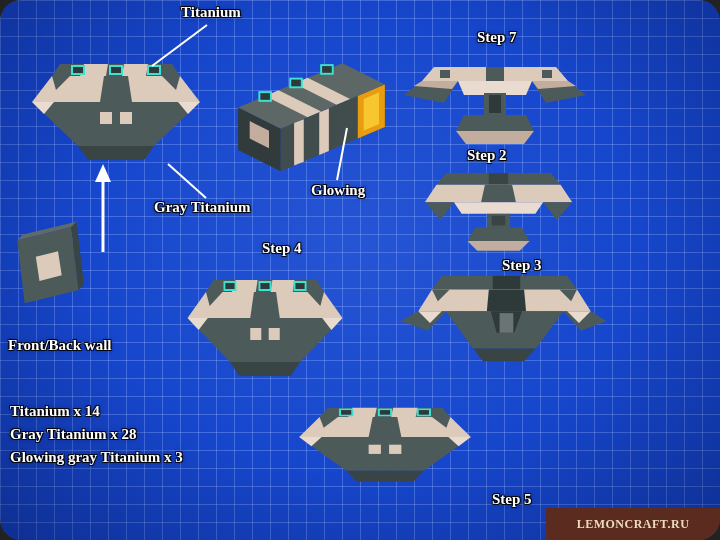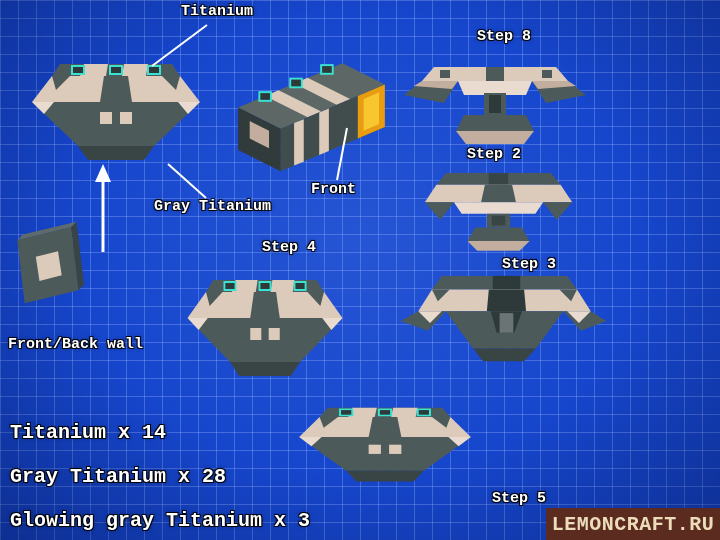--- a/index.html
+++ b/index.html
@@ -4,39 +4,39 @@
 <style>
   html,body{margin:0;padding:0;background:#222;}
   .canvas{
     position:relative;width:720px;height:540px;overflow:hidden;
     background-color:#1646cc;
     background-image:
       radial-gradient(ellipse at 50% 45%, rgba(120,165,255,0.16) 0%, rgba(0,0,60,0) 55%, rgba(0,8,50,0.38) 100%),
       linear-gradient(rgba(140,175,255,0.38) 1px, transparent 1px),
       linear-gradient(90deg, rgba(140,175,255,0.38) 1px, transparent 1px);
     background-size:100% 100%, 18px 18px, 18px 18px;
-    font-family:Liberation Mono, monospace;
+    font-family:Liberation Serif, serif;
+    border-radius:21px;
   }
   .lbl{
     position:absolute;color:#fff;font-weight:bold;font-size:15px;line-height:1.1;
     text-shadow:-1px -1px 0 rgba(0,0,0,.85), 1px -1px 0 rgba(0,0,0,.85),
                 -1px 1px 0 rgba(0,0,0,.85), 1px 1px 0 rgba(0,0,0,.85), 0 0 4px rgba(0,0,0,.6);
     white-space:nowrap;
   }
   .materials{position:absolute;left:10px;top:400px;list-style:none;margin:0;padding:0;}
   .materials li{
-    color:#fff;font-weight:bold;font-size:20px;line-height:23px;white-space:nowrap;
+    color:#fff;font-weight:bold;font-size:15px;line-height:23px;white-space:nowrap;
     text-shadow:-1px -1px 0 rgba(0,0,0,.85), 1px -1px 0 rgba(0,0,0,.85),
                 -1px 1px 0 rgba(0,0,0,.85), 1px 1px 0 rgba(0,0,0,.85), 0 0 4px rgba(0,0,0,.6);
-    margin-top:21px;
   }
   .illu{position:absolute;}
   .watermark{
     position:absolute;left:546px;top:508px;width:174px;height:32px;
-    background:#5c2b20;color:#eddcb9;font-weight:bold;font-size:20px;
+    background:#5c2b20;color:#eddcb9;font-weight:bold;font-size:12px;
     display:flex;align-items:center;justify-content:center;letter-spacing:.5px;text-align:center;
   }
   .overlay{position:absolute;left:0;top:0;pointer-events:none;}
 </style>
 </head>
 <body>
 
 <div class="canvas">
 
   <svg width="0" height="0" style="position:absolute" aria-hidden="true">
@@ -152,25 +152,25 @@
     <line x1="207" y1="25" x2="152" y2="66" stroke="#ffffff" stroke-width="2"></line>
     <line x1="337" y1="180" x2="347" y2="128" stroke="#ffffff" stroke-width="2"></line>
     <line x1="206" y1="198" x2="168" y2="164" stroke="#ffffff" stroke-width="2"></line>
     <g>
       <line x1="103" y1="252" x2="103" y2="180" stroke="#ffffff" stroke-width="3"></line>
       <polygon points="103,164 95,182 111,182" fill="#ffffff"></polygon>
     </g>
   </svg>
 
   <div class="lbl" style="left:181px;top:4px">Titanium</div>
-  <div class="lbl" style="left:311px;top:182px">Front</div>
+  <div class="lbl" style="left:311px;top:182px">Glowing</div>
   <div class="lbl" style="left:8px;top:337px">Front/Back wall</div>
   <div class="lbl" style="left:154px;top:199px">Gray Titanium</div>
 
-  <div class="lbl" style="left:477px;top:29px">Step 8</div>
+  <div class="lbl" style="left:477px;top:29px">Step 7</div>
   <div class="lbl" style="left:467px;top:147px">Step 2</div>
   <div class="lbl" style="left:502px;top:257px">Step 3</div>
   <div class="lbl" style="left:262px;top:240px">Step 4</div>
   <div class="lbl" style="left:492px;top:491px">Step 5</div>
 
   <ul class="materials">
     <li>Titanium x 14</li>
     <li>Gray Titanium x 28</li>
     <li>Glowing gray Titanium x 3</li>
   </ul>

